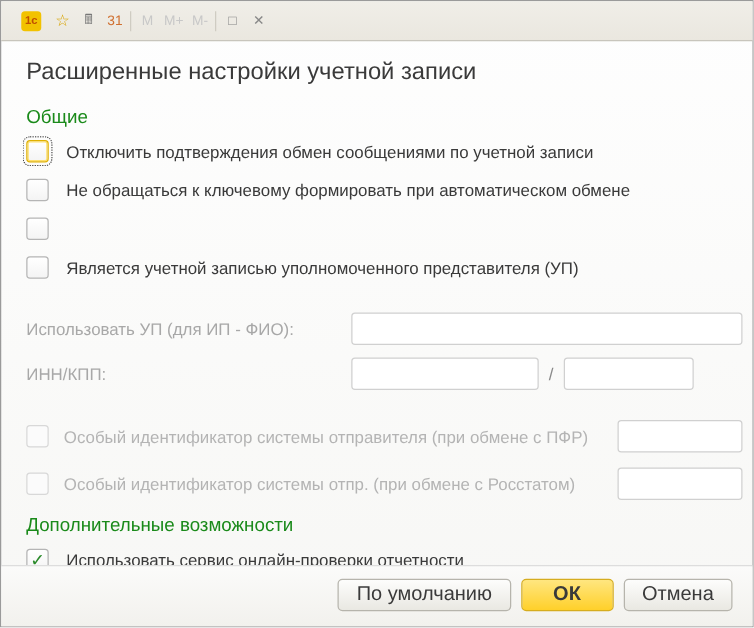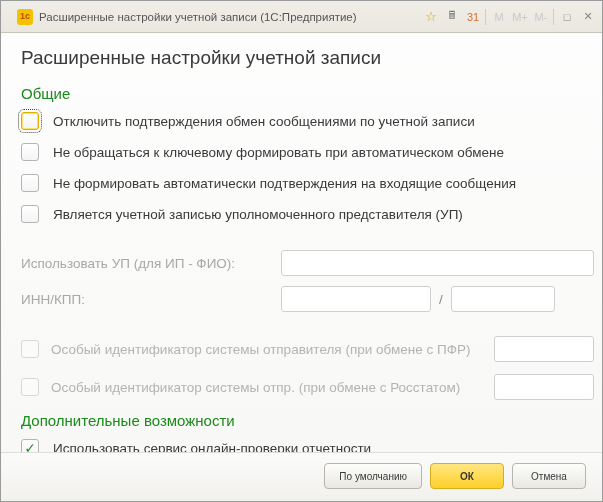--- a/index.html
+++ b/index.html
@@ -154,39 +154,38 @@
     gap: 8px;
     background: linear-gradient(#fbfbfa,#f2f1ed);
   }
   .btn {
     height: 26px;
     min-width: 74px;
     padding: 0 14px;
     border: 1px solid #b6b4ac;
     border-radius: 4px;
     background: linear-gradient(#fdfdfc,#e9e8e2);
-    font-size: 10px;
+    font-size: 16px;
     color:#3a3a3a;
     cursor:default;
   }
   .btn.primary {
     background: linear-gradient(#ffe680,#ffd02a);
     border-color: #d6ad1f;
     font-weight: bold;
   }
   .sep-lg { height: 14px; }
 </style>
 </head>
 <body>
 
 <div class="window">
 
   <div class="titlebar">
     <span class="app-icon">1c</span>
-    <span class="title-text">Расширенные настройки учетной записи  (1С:Предприятие)</span>
     <span class="tb-btn">
         <span class="star">☆</span>
       </span>
     <span class="tb-btn">
         <span class="calc">🖩</span>
       </span>
     <span class="tb-btn">
         <span class="date">31</span>
       </span>
     <span class="tb-divider"></span>
@@ -211,21 +210,20 @@
     <div class="chk-row">
       <span class="chk focus"></span>
       <span>Отключить подтверждения обмен сообщениями по учетной записи</span>
     </div>
     <div class="chk-row">
       <span class="chk"></span>
       <span>Не обращаться к ключевому формировать при автоматическом обмене</span>
     </div>
     <div class="chk-row">
       <span class="chk"></span>
-      <span>Не формировать автоматически подтверждения на входящие сообщения</span>
     </div>
     <div class="chk-row">
       <span class="chk"></span>
       <span>Является учетной записью уполномоченного представителя (УП)</span>
     </div>
 
     <div class="sep-lg"></div>
 
     <div class="form-row">
       <span class="label">Использовать УП (для ИП - ФИО):</span>

